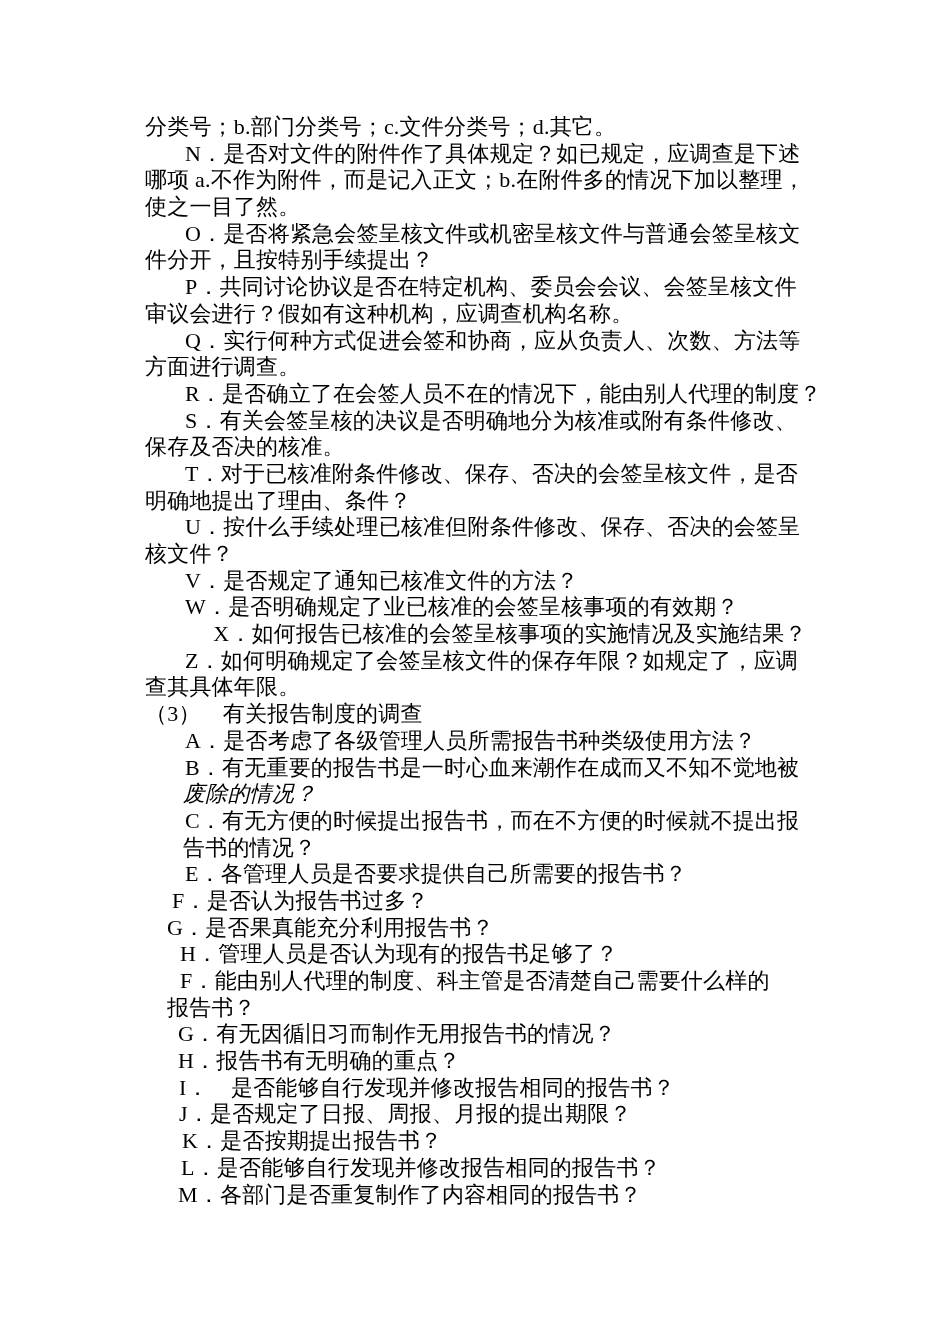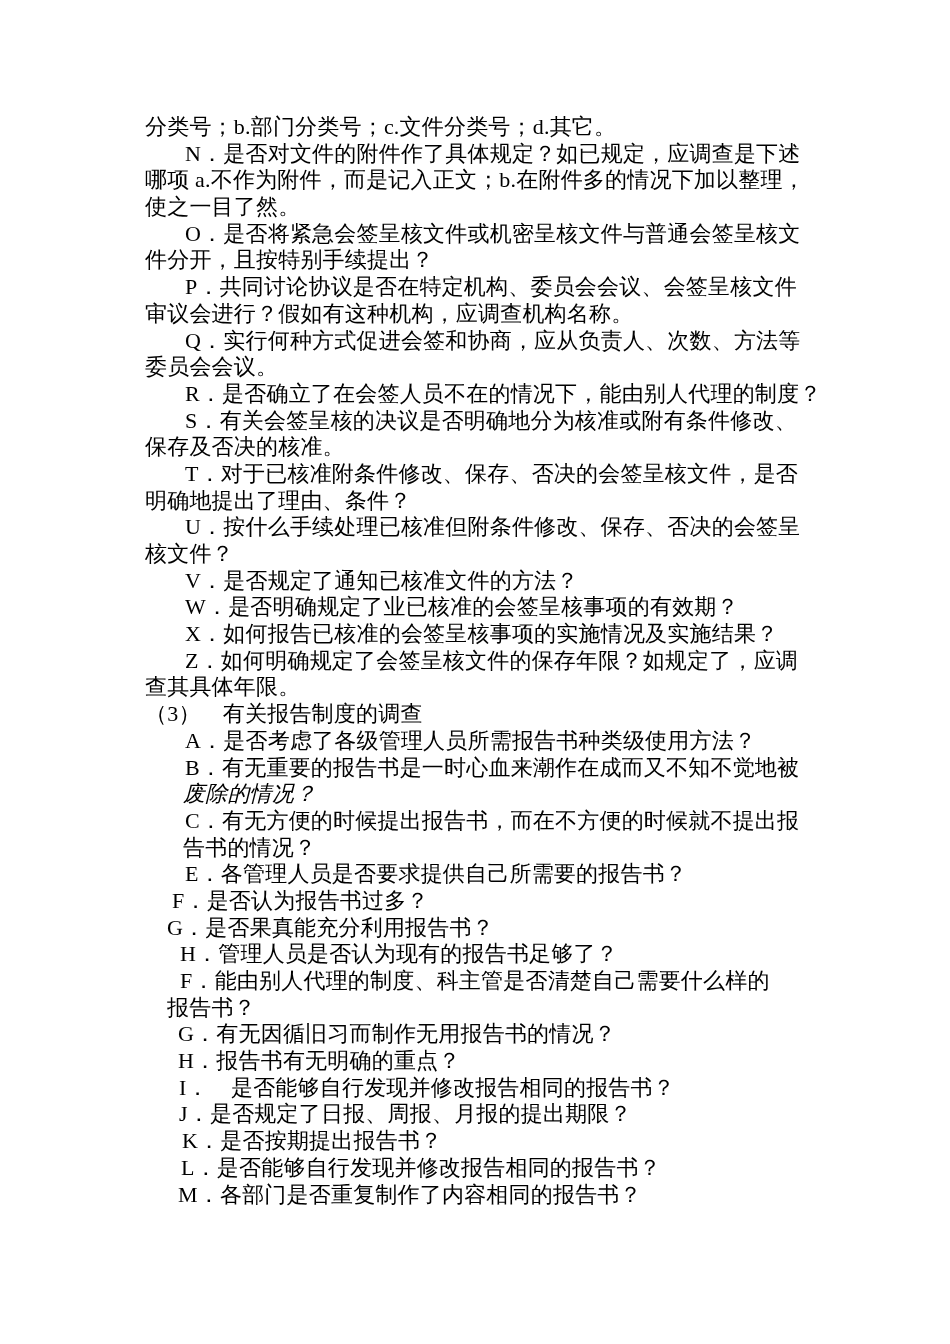--- a/index.html
+++ b/index.html
@@ -38,31 +38,31 @@
   <div class="content">
       <div class="line" style="padding-left: 0px;">分类号；b.部门分类号；c.文件分类号；d.其它。</div>
       <div class="line" style="padding-left: 40px;">N．是否对文件的附件作了具体规定？如已规定，应调查是下述</div>
       <div class="line" style="padding-left: 0px;">哪项 a.不作为附件，而是记入正文；b.在附件多的情况下加以整理，</div>
       <div class="line" style="padding-left: 0px;">使之一目了然。</div>
       <div class="line" style="padding-left: 40px;">O．是否将紧急会签呈核文件或机密呈核文件与普通会签呈核文</div>
       <div class="line" style="padding-left: 0px;">件分开，且按特别手续提出？</div>
       <div class="line" style="padding-left: 40px;">P．共同讨论协议是否在特定机构、委员会会议、会签呈核文件</div>
       <div class="line" style="padding-left: 0px;">审议会进行？假如有这种机构，应调查机构名称。</div>
       <div class="line" style="padding-left: 40px;">Q．实行何种方式促进会签和协商，应从负责人、次数、方法等</div>
-      <div class="line" style="padding-left: 0px;">委员会会议。</div>
+      <div class="line" style="padding-left: 0px;">方面进行调查。</div>
       <div class="line" style="padding-left: 40px;">R．是否确立了在会签人员不在的情况下，能由别人代理的制度？</div>
       <div class="line" style="padding-left: 40px;">S．有关会签呈核的决议是否明确地分为核准或附有条件修改、</div>
       <div class="line" style="padding-left: 0px;">保存及否决的核准。</div>
       <div class="line" style="padding-left: 40px;">T．对于已核准附条件修改、保存、否决的会签呈核文件，是否</div>
       <div class="line" style="padding-left: 0px;">明确地提出了理由、条件？</div>
       <div class="line" style="padding-left: 40px;">U．按什么手续处理已核准但附条件修改、保存、否决的会签呈</div>
       <div class="line" style="padding-left: 0px;">核文件？</div>
       <div class="line" style="padding-left: 40px;">V．是否规定了通知已核准文件的方法？</div>
       <div class="line" style="padding-left: 40px;">W．是否明确规定了业已核准的会签呈核事项的有效期？</div>
-      <div class="line" style="padding-left: 40px;">X．如何报告已核准的会签呈核事项的实施情况及实施结果？</div>
+      <div class="line" style="padding-left: 40px; text-align: center;">X．如何报告已核准的会签呈核事项的实施情况及实施结果？</div>
       <div class="line" style="padding-left: 40px;">Z．如何明确规定了会签呈核文件的保存年限？如规定了，应调</div>
       <div class="line" style="padding-left: 0px;">查其具体年限。</div>
       <div class="line" style="padding-left: 0px;">（3）　有关报告制度的调查</div>
       <div class="line" style="padding-left: 40px;">A．是否考虑了各级管理人员所需报告书种类级使用方法？</div>
       <div class="line" style="padding-left: 40px;">B．有无重要的报告书是一时心血来潮作在成而又不知不觉地被</div>
       <div class="line" style="padding-left: 38px; font-style: italic;">废除的情况？</div>
       <div class="line" style="padding-left: 40px;">C．有无方便的时候提出报告书，而在不方便的时候就不提出报</div>
       <div class="line" style="padding-left: 38px;">告书的情况？</div>
       <div class="line" style="padding-left: 40px;">E．各管理人员是否要求提供自己所需要的报告书？</div>
       <div class="line" style="padding-left: 27px;">F．是否认为报告书过多？</div>

